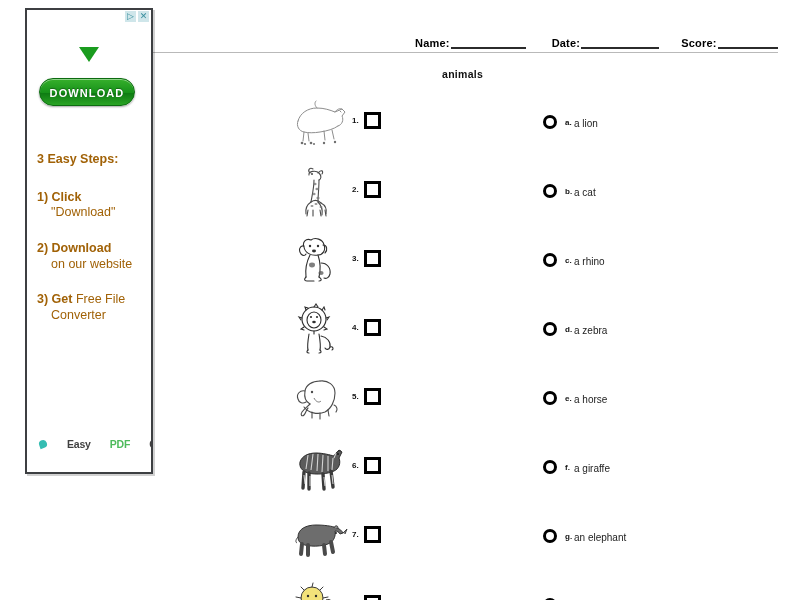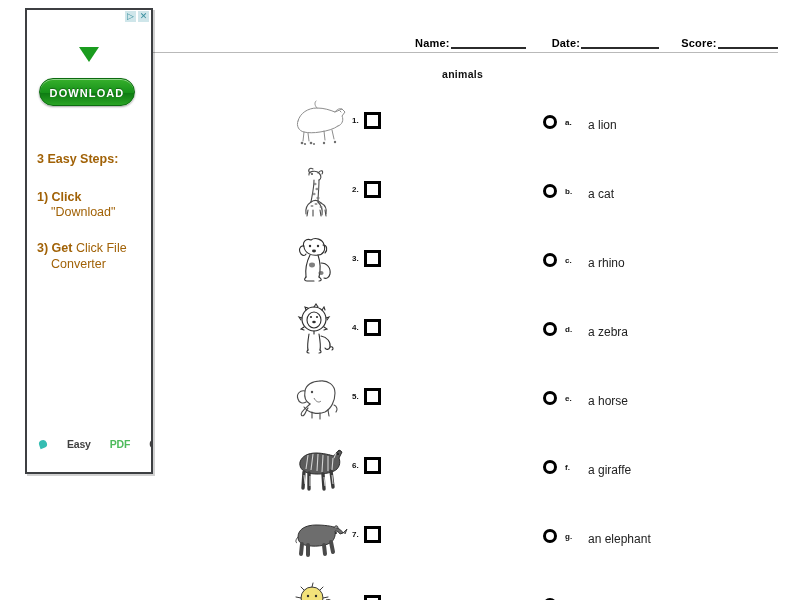--- a/index.html
+++ b/index.html
@@ -132,23 +132,23 @@
   .a-letter {
     position: absolute;
     left: 22px;
     top: 23px;
     font-size: 8px;
     font-weight: bold;
     color: #111;
   }
   .a-text {
     position: absolute;
-    left: 45px;
+    left: 31px;
     top: 23px;
-    font-size: 12px;
+    font-size: 10px;
     color: #222;
     white-space: nowrap;
   }
 
   
   #ad-panel {
     position: absolute;
     left: 25px;
     top: 8px;
     width: 128px;
@@ -521,24 +521,30 @@
   <div class="ad-body">
     <div class="ad-heading">3 Easy Steps:</div>
 
     <div class="ad-step">
       <div class="l1">
         <b>1) Click</b>
       </div>
       <div class="l2">"Download"</div>
     </div>
 
-
     <div class="ad-step">
       <div class="l1">
-        <b>3) Get</b><span> Click File</span>
+        <b>2) Download</b>
+      </div>
+      <div class="l2">on our website</div>
+    </div>
+
+    <div class="ad-step">
+      <div class="l1">
+        <b>3) Get</b><span> Free File</span>
       </div>
       <div class="l2">Converter</div>
     </div>
   </div>
 
   <div class="ad-logo">
     <span class="logo-mark"></span>
       <span class="logo-easy">Easy</span>
       <span class="logo-pdf">PDF</span>
       <span class="logo-comb">Combine</span>

